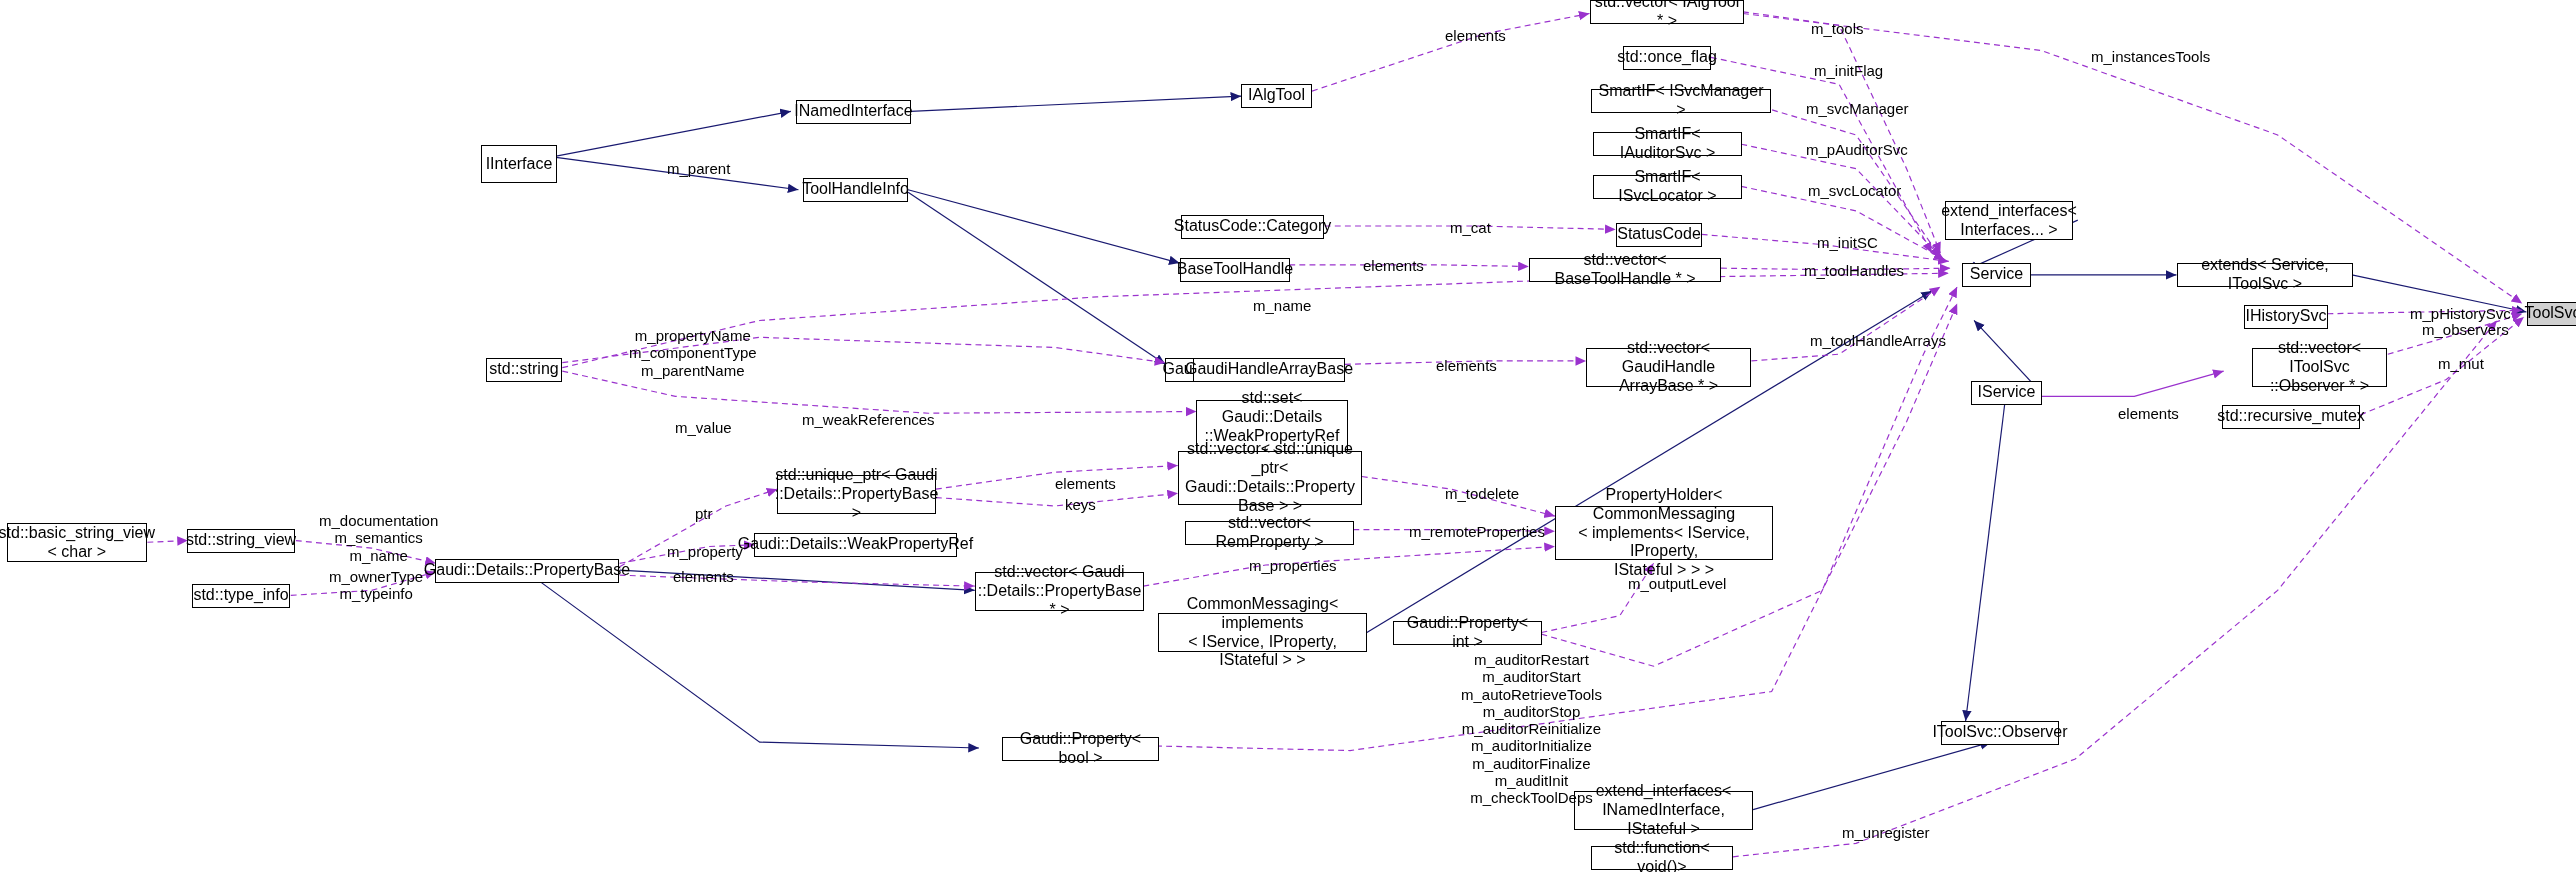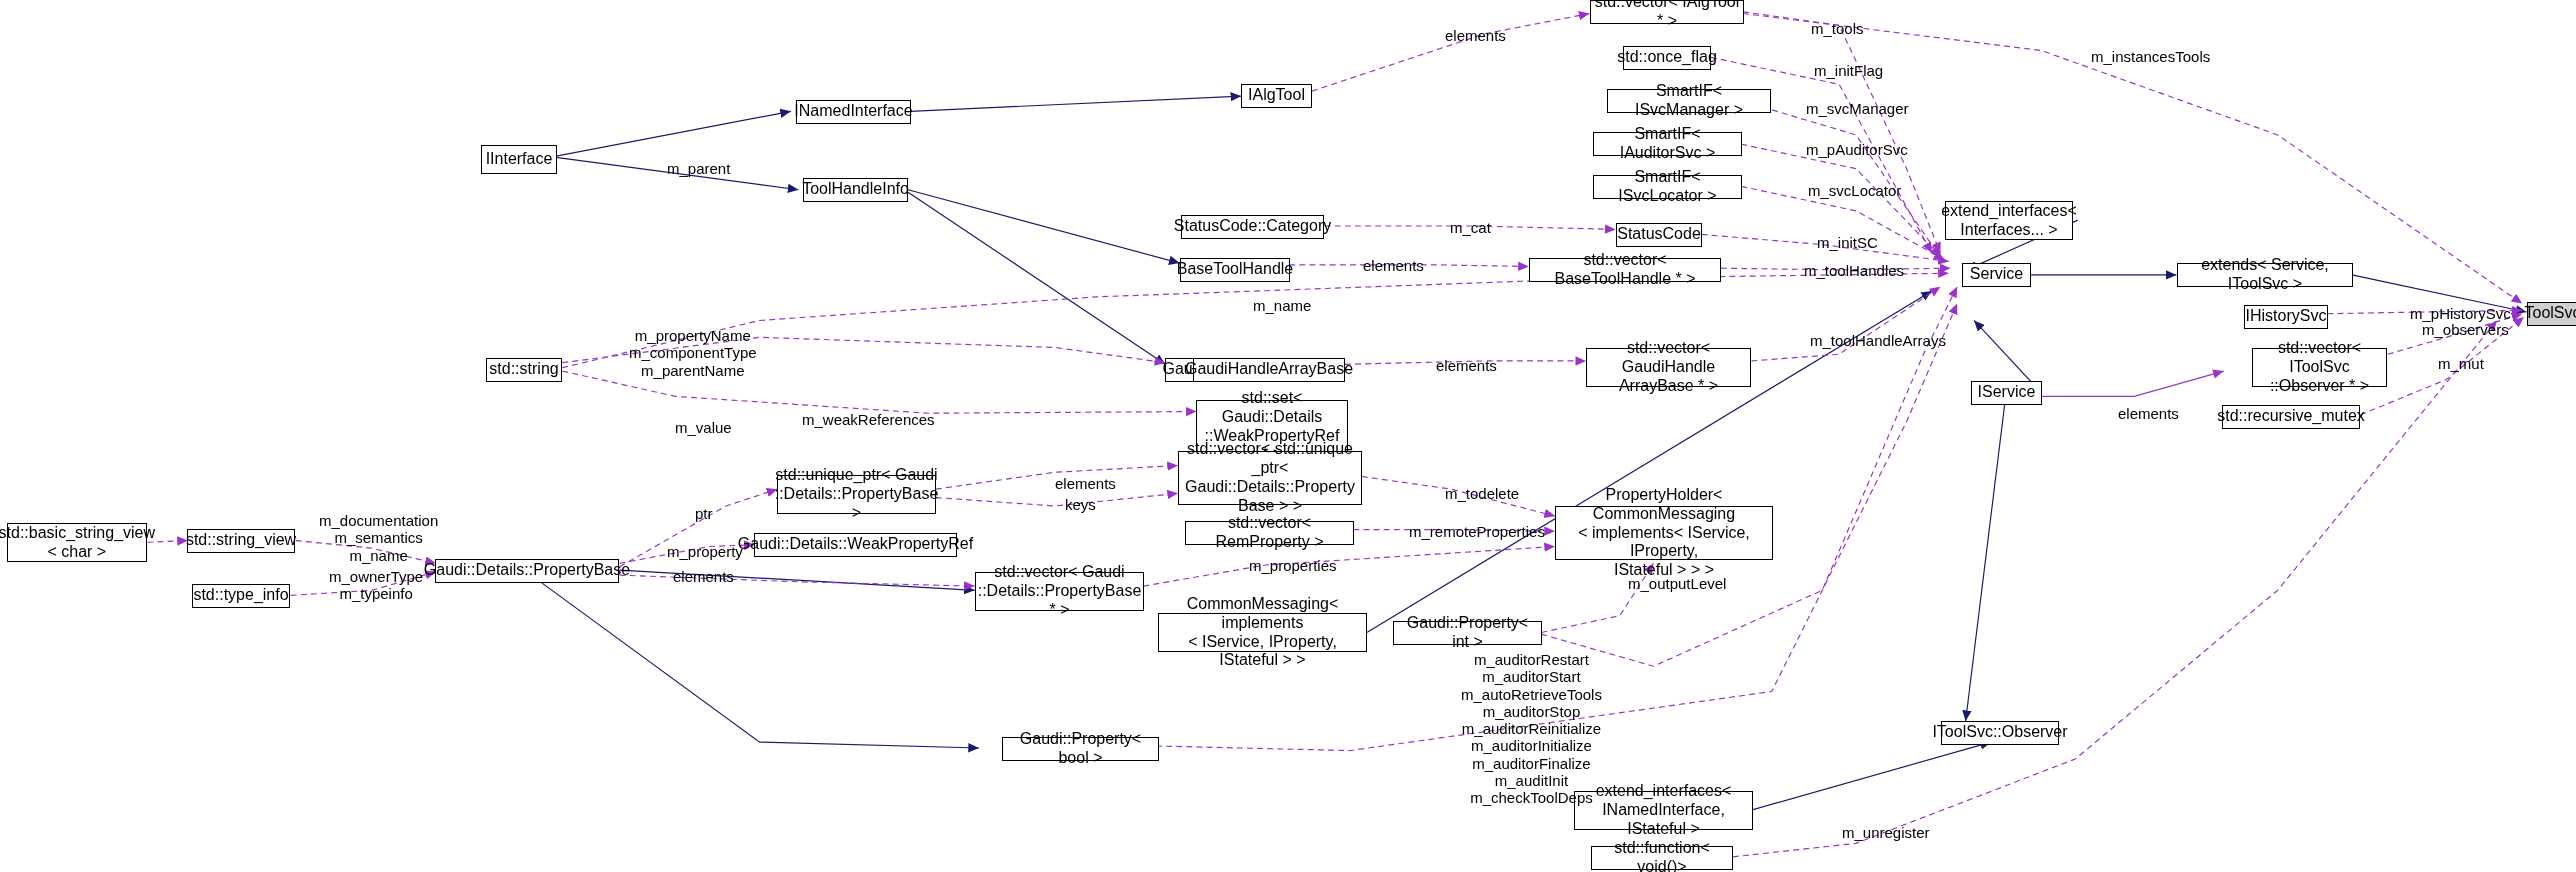--- a/index.html
+++ b/index.html
@@ -78,25 +78,25 @@
       <path d="M1355,695 L1500,670 L1843,648" marker-end="url(#arrU)"></path>
       <path d="M1827,750 L1920,730 L1960,668" marker-end="url(#arrU)"></path>
       <path d="M1827,752 L1960,790 L2160,700 L2280,420 L2320,340" marker-end="url(#arrU)"></path>
       <path d="M1346,884 L1600,890 L2100,820 L2260,500 L2320,360" marker-end="url(#arrU)"></path>
       <path d="M2054,1016 L2200,1000 L2460,900 L2700,700 L2960,380" marker-end="url(#arrU)"></path>
     </g>
   </svg>
 <div class="node" style="left: 1241px; top: 84px; width: 71px; height: 23.6px;">IAlgTool</div>
     <div class="node" style="left: 1590px; top: 0px; width: 154px; height: 23.6px;">std::vector&lt; IAlgTool * &gt;</div>
     <div class="node" style="left: 1623px; top: 46px; width: 88px; height: 23.6px;">std::once_flag</div>
-    <div class="node" style="left: 1591px; top: 89px; width: 164px; height: 23.6px; margin-left: 16px;">SmartIF&lt; ISvcManager &gt;</div>
+    <div class="node" style="left: 1591px; top: 89px; width: 180px; height: 23.6px;">SmartIF&lt; ISvcManager &gt;</div>
     <div class="node" style="left: 1593px; top: 132px; width: 149px; height: 23.6px; text-align: center;">SmartIF&lt; IAuditorSvc &gt;</div>
     <div class="node" style="left: 1593px; top: 175px; width: 149px; height: 23.6px;">SmartIF&lt; ISvcLocator &gt;</div>
     <div class="node" style="left: 796px; top: 100px; width: 115px; height: 23.6px;">INamedInterface</div>
-    <div class="node" style="left: 481px; top: 145px; width: 76px; height: 29px;">IInterface</div>
+    <div class="node" style="left: 481px; top: 145px; width: 76px; height: 38px;">IInterface</div>
     <div class="node" style="left: 803px; top: 178px; width: 105px; height: 23.6px;">ToolHandleInfo</div>
     <div class="node" style="left: 1181px; top: 215px; width: 143px; height: 23.6px;">StatusCode::Category</div>
     <div class="node" style="left: 1616px; top: 223px; width: 86px; height: 23.6px;">StatusCode</div>
     <div class="node" style="left: 1180px; top: 258px; width: 110px; height: 23.6px;">BaseToolHandle</div>
     <div class="node" style="left: 1529px; top: 258px; width: 192px; height: 23.6px;">std::vector&lt; BaseToolHandle * &gt;</div>
     <div class="node" style="left: 1945px; top: 201px; width: 128px; height: 39px;">extend_interfaces&lt;
 Interfaces... &gt;</div>
     <div class="node" style="left: 1962px; top: 263px; width: 69px; height: 23.6px;">Service</div>
     <div class="node" style="left: 2177px; top: 263px; width: 176px; height: 23.6px;">extends&lt; Service, IToolSvc &gt;</div>
     <div class="node current" style="left: 2527px; top: 302px; width: 51px; height: 23.6px;">ToolSvc</div>

